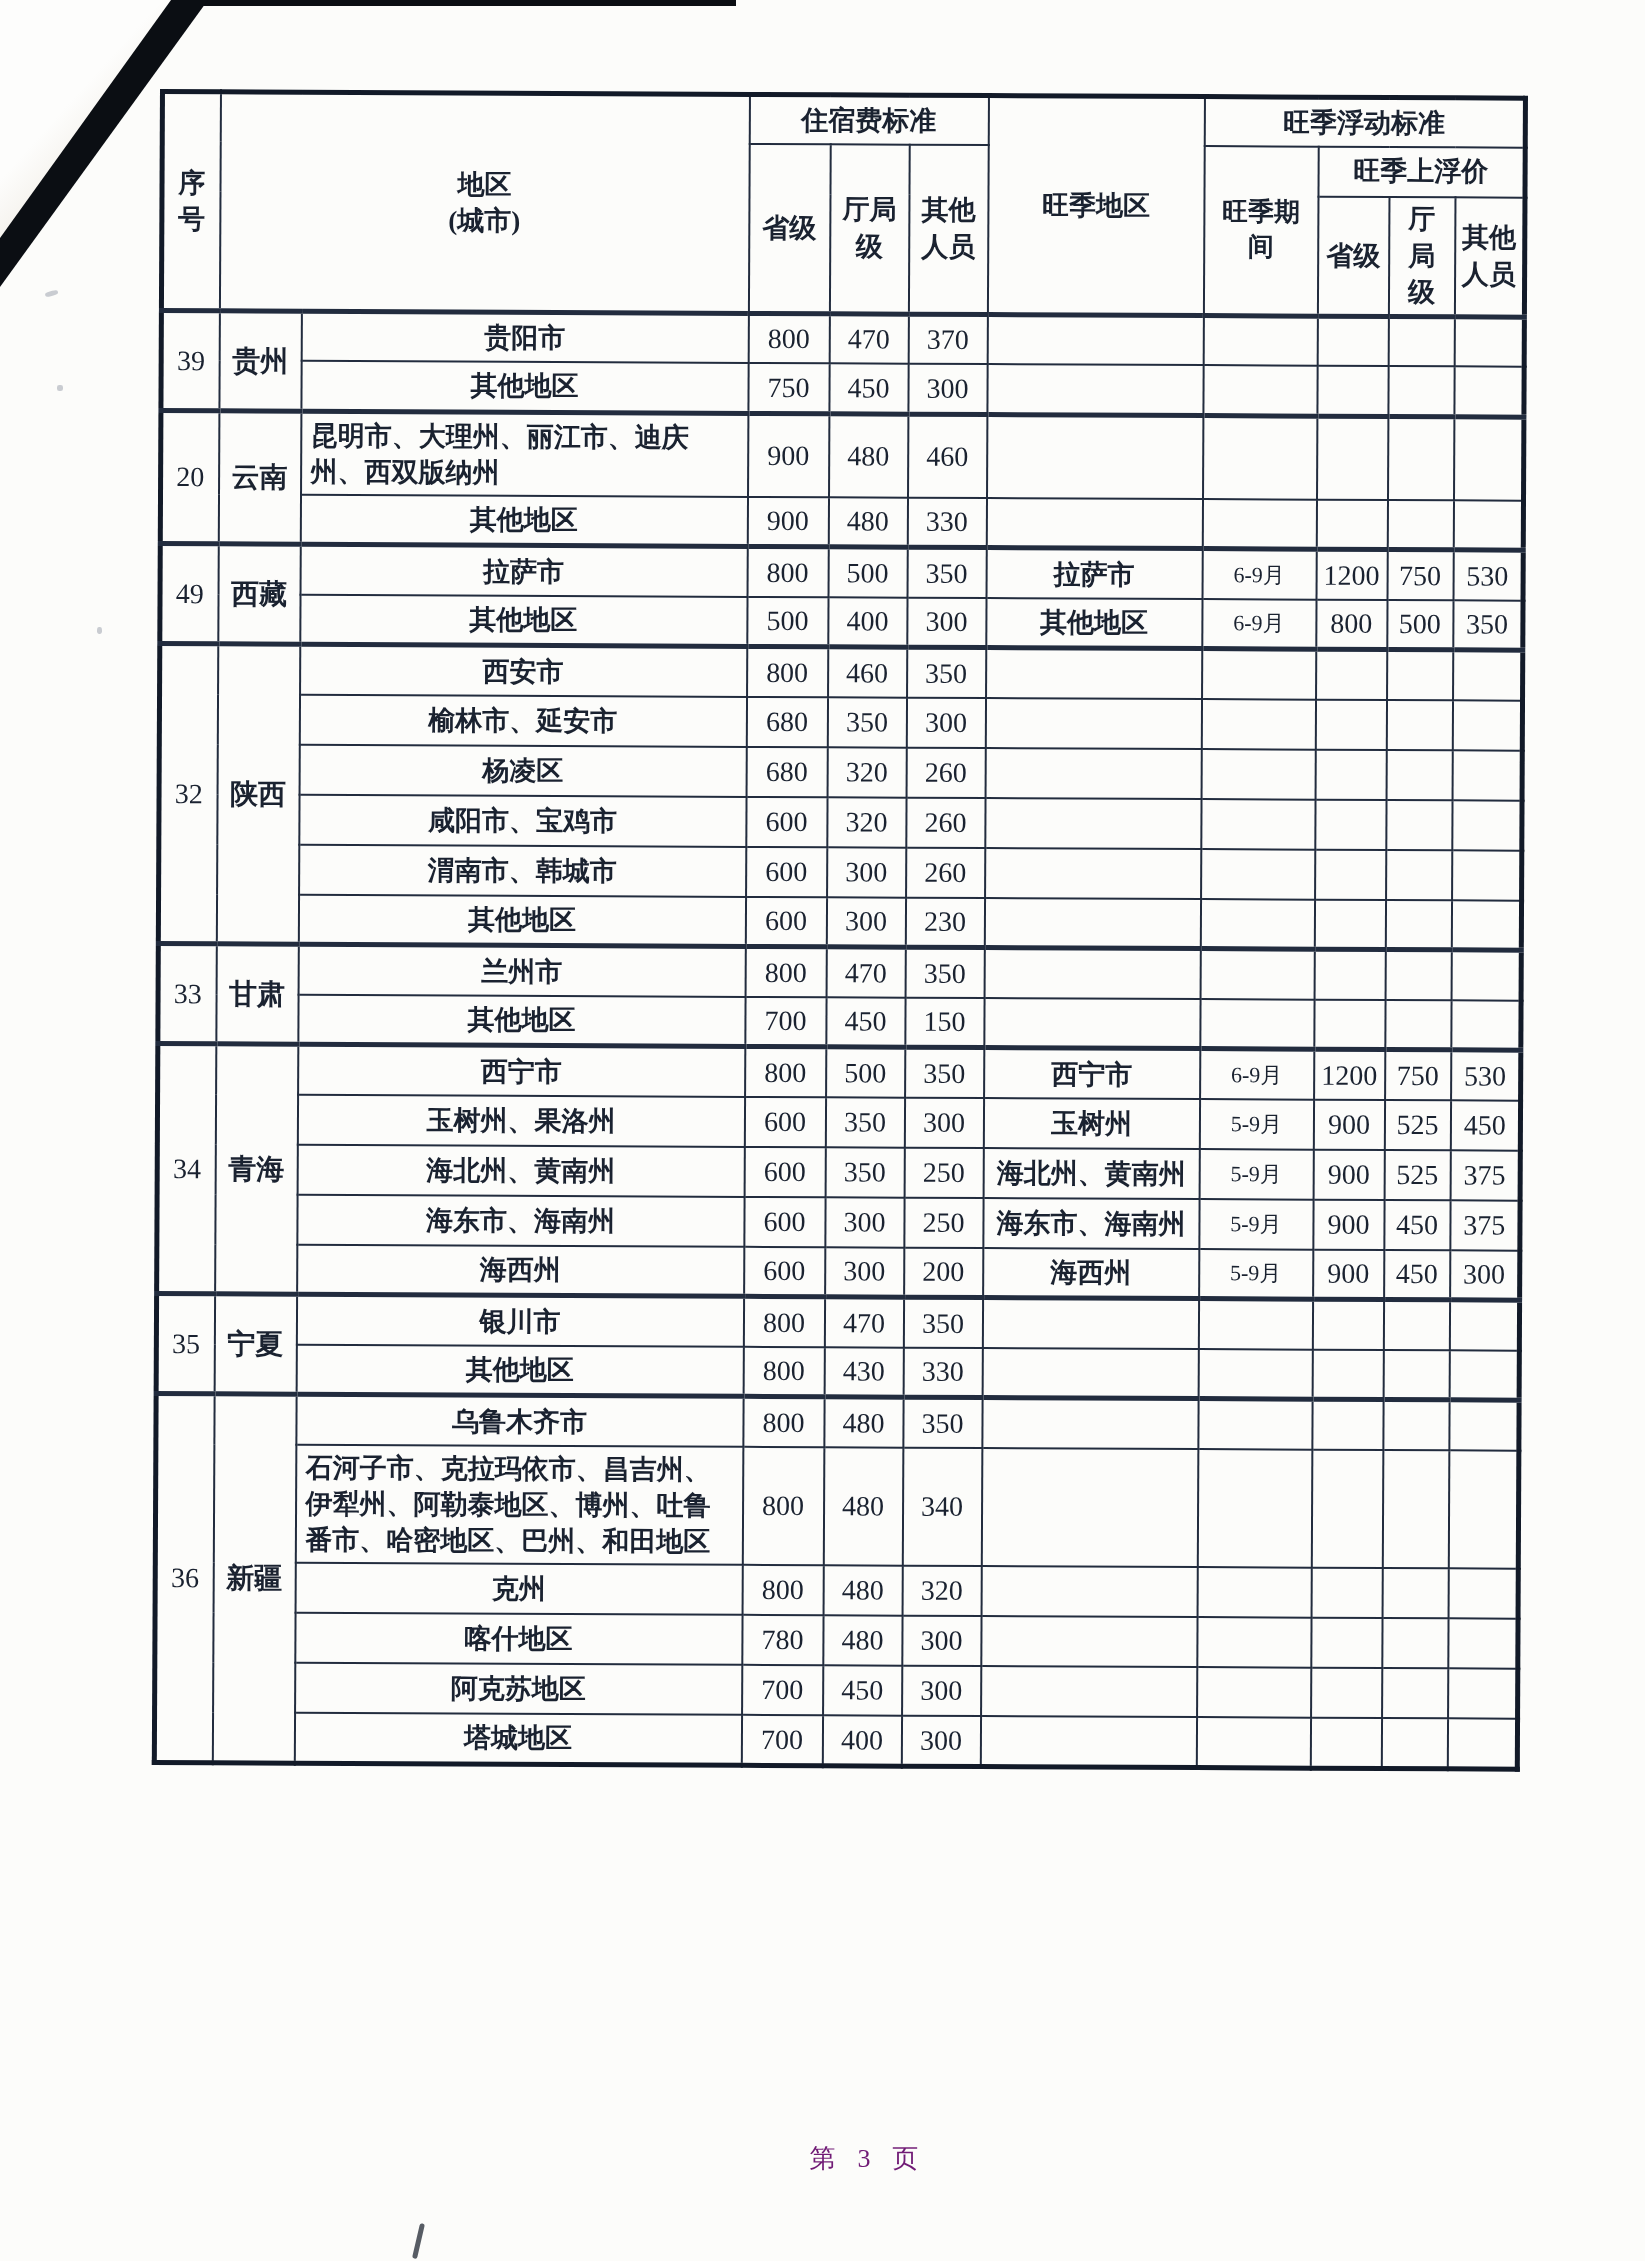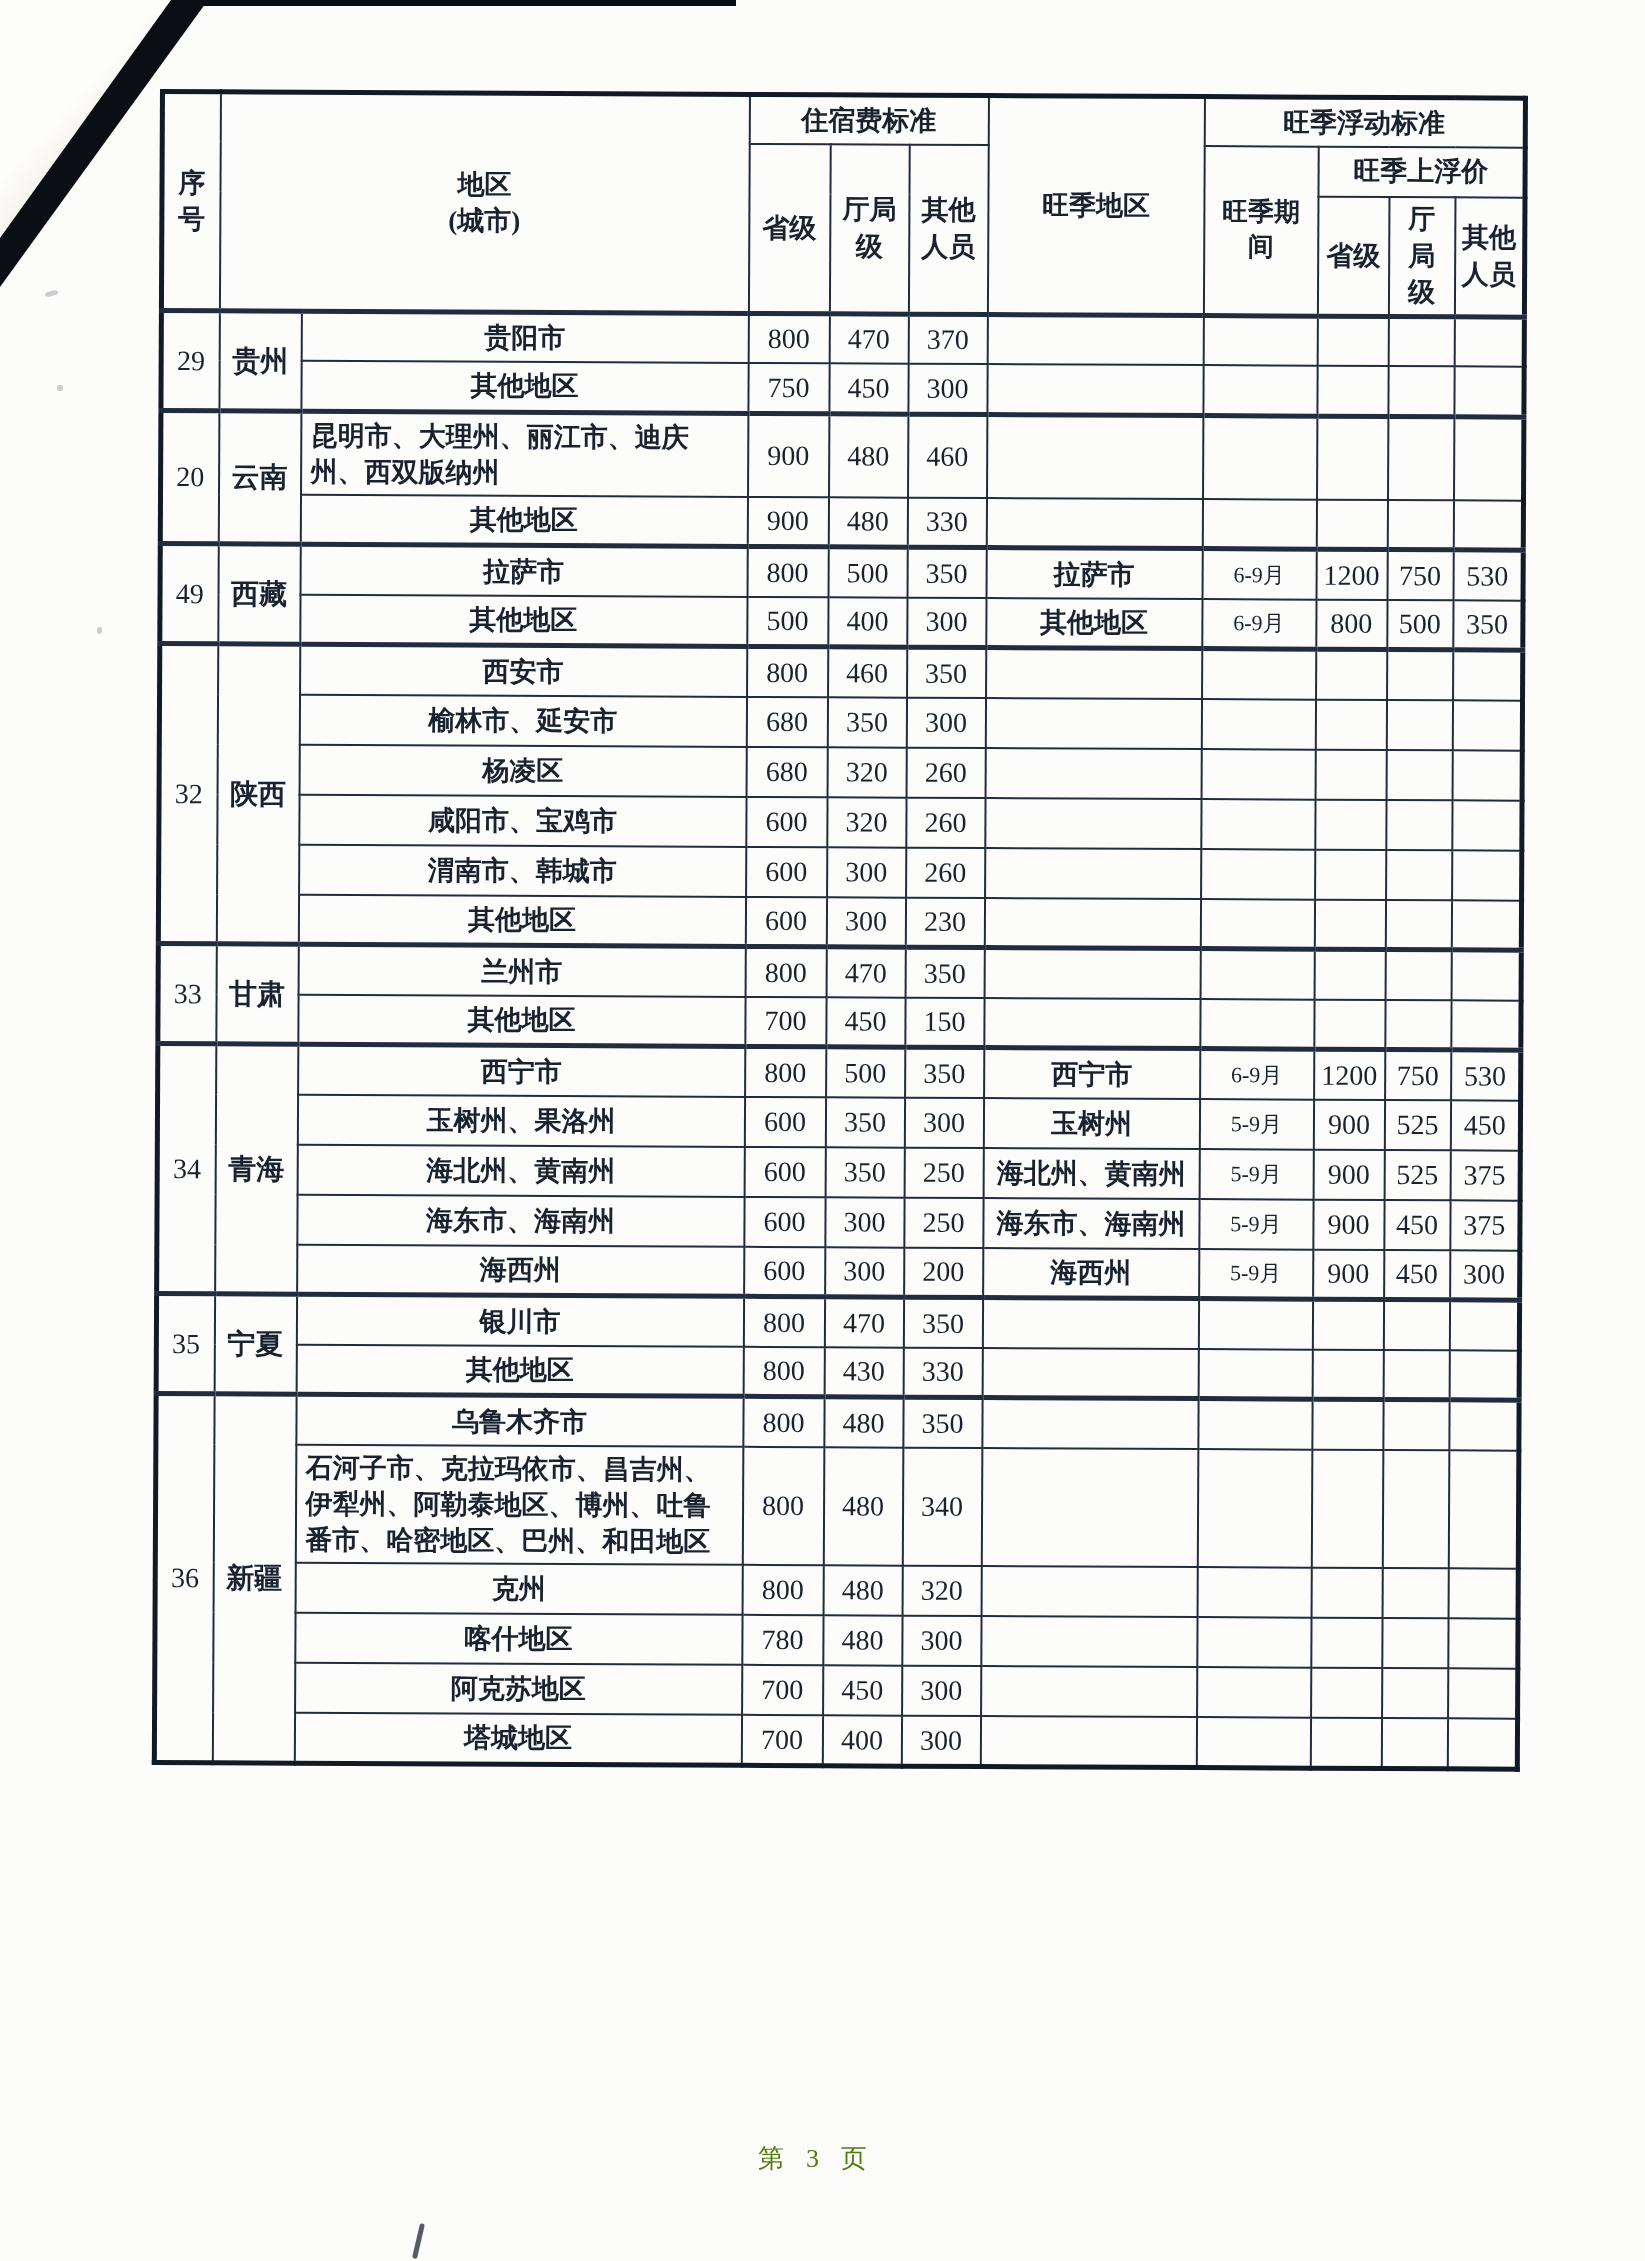--- a/index.html
+++ b/index.html
@@ -68,22 +68,22 @@
   .fee td.c-city { font-weight: 600; }
   .fee td.c-city.left { text-align: left; padding-left: 9px; }
   .fee td.c-val  { font-size: 28px; padding: 1.3px; }
   .fee td.c-peakreg { font-weight: 600; padding: 1.3px; }
   .fee td.c-period  { font-size: 22px; padding: 1.3px; }
   .region-head span { display: block; }
 
   
   .footer {
     position: absolute; left: 758px; top: 2141px;
-    width: 168px; text-align: left;
-    font-size: 26px; letter-spacing: 7.7px; color: #4d7c0f;
+    width: 168px; text-align: right;
+    font-size: 26px; letter-spacing: 7.7px; color: #701a75;
   }
 </style>
 </head>
 <body>
 
 <div class="top-edge"></div>
 <div class="corner-black"></div>
 <div class="corner-fold"></div>
 <div class="speck s1"></div>
 <div class="speck s2"></div>
@@ -123,21 +123,21 @@
       <th colspan="3">旺季上浮价</th>
     </tr>
     <tr class="h3">
       <th>省级</th>
       <th>厅局级</th>
       <th>其他人员</th>
     </tr>
   </thead>
   <tbody>
       <tr class="group-start">
-        <td class="c-num" rowspan="2">29</td>
+        <td class="c-num" rowspan="2">39</td>
         <td class="c-prov" rowspan="2">贵州</td>
         <td class="c-city">贵阳市</td>
         <td class="c-val">800</td>
         <td class="c-val">470</td>
         <td class="c-val">370</td>
         <td class="c-peakreg"></td>
         <td class="c-period"></td>
         <td class="c-val"></td>
         <td class="c-val"></td>
         <td class="c-val"></td>

